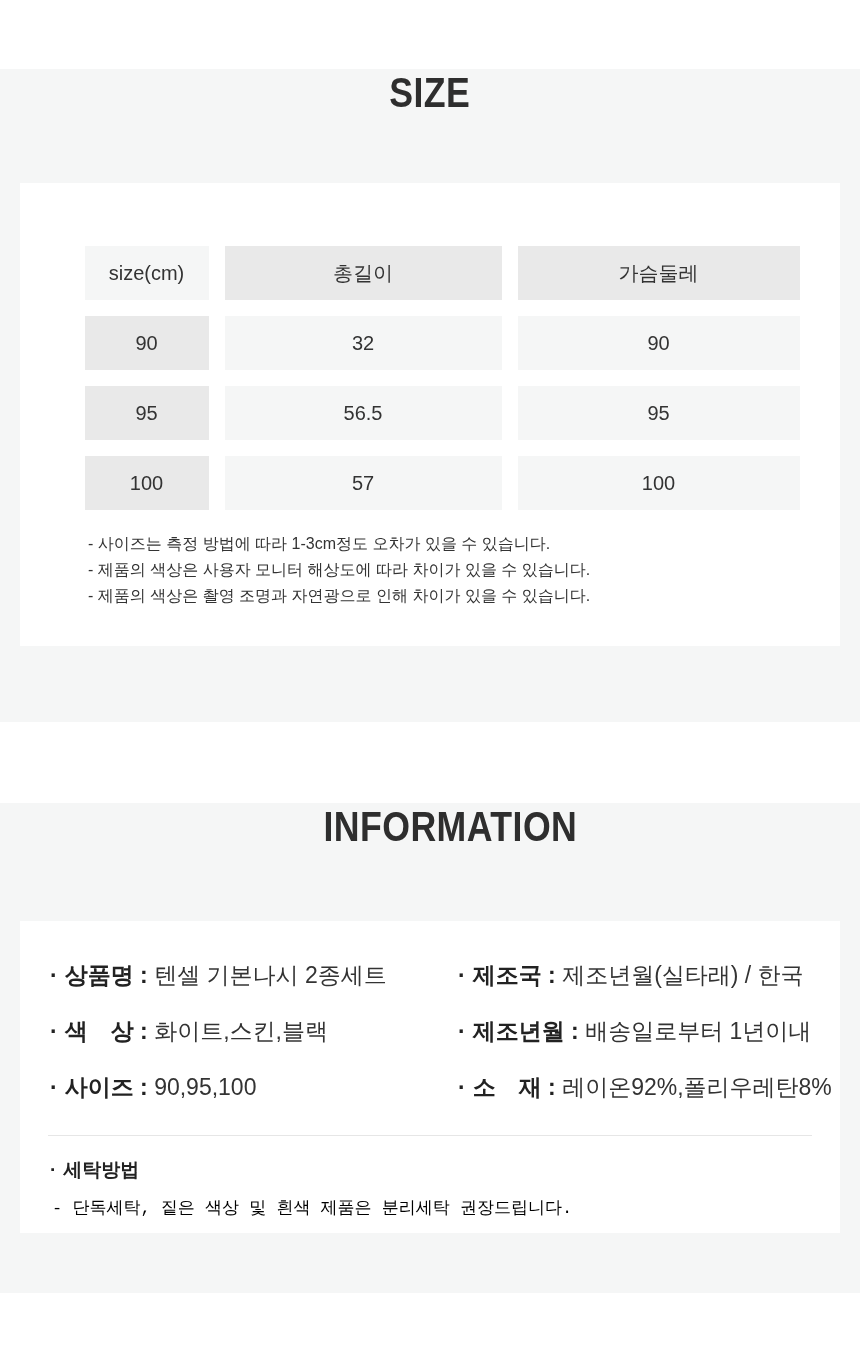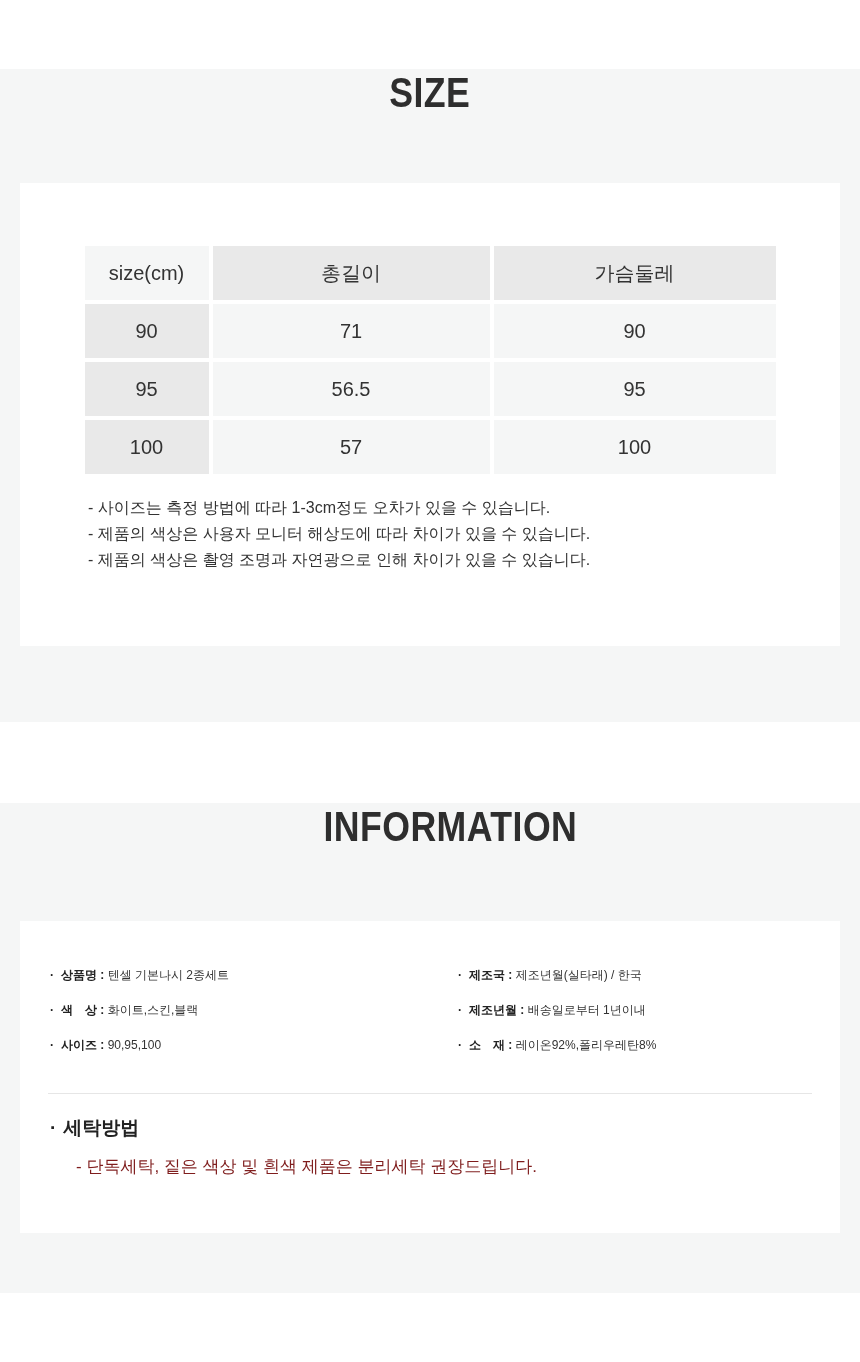--- a/index.html
+++ b/index.html
@@ -47,21 +47,21 @@
     box-sizing: border-box;
     overflow: hidden;
   }
   .panel--size { height: 463px; }
   .panel--info { height: 312px; padding: 42px 30px 0 30px; }
 
   
   .size-table {
     display: grid;
     grid-template-columns: 124px 277px 282px;
-    gap: 4px;
+    gap: 16px;
     width: 691px;
     margin: 63px auto 0 auto;
   }
   .cell {
     height: 54px;
     display: flex;
     align-items: center;
     justify-content: center;
     font-size: 20px;
     color: #333333;
@@ -76,22 +76,22 @@
     padding: 0;
     font-size: 16px;
     line-height: 26px;
     color: #333333;
   }
 
   
   .info-grid {
     display: grid;
     grid-template-columns: 408px 1fr;
-    row-gap: 10px;
-    font-size: 12px;
+    row-gap: 31px;
+    font-size: 23px;
     line-height: 25px;
   }
   .info-row { white-space: nowrap; }
   .bullet {
     display: inline-block;
     margin-right: 7px;
     color: #222222;
     font-weight: 700;
   }
   .info-label {
@@ -108,44 +108,45 @@
   }
 
   .wash-title {
     margin-top: 21px;
     font-size: 19px;
     line-height: 25px;
     font-weight: 700;
     color: #222222;
   }
   .wash-note {
-    margin: 14px 0 0 26px;
+    margin: 14px 0 0 2px;
     font-size: 17px;
     line-height: 25px;
-    color: #7f1d1d;
+    color: #000000;
+    font-family: Liberation Mono, monospace;
   }
 </style>
 </head>
 <body>
 
 <section class="section section--size">
   <div class="title-wrap">
     <h2 class="section-title">SIZE</h2>
   </div>
 
   <div class="panel panel--size">
 
     <div class="size-table">
 
       <div class="cell cell--light">size(cm)</div>
       <div class="cell cell--dark">총길이</div>
       <div class="cell cell--dark">가슴둘레</div>
 
       <div class="cell cell--dark">90</div>
-      <div class="cell cell--light">71</div>
+      <div class="cell cell--light">32</div>
       <div class="cell cell--light">90</div>
 
       <div class="cell cell--dark">95</div>
       <div class="cell cell--light">56.5</div>
       <div class="cell cell--light">95</div>
 
       <div class="cell cell--dark">100</div>
       <div class="cell cell--light">57</div>
       <div class="cell cell--light">100</div>
     </div>

